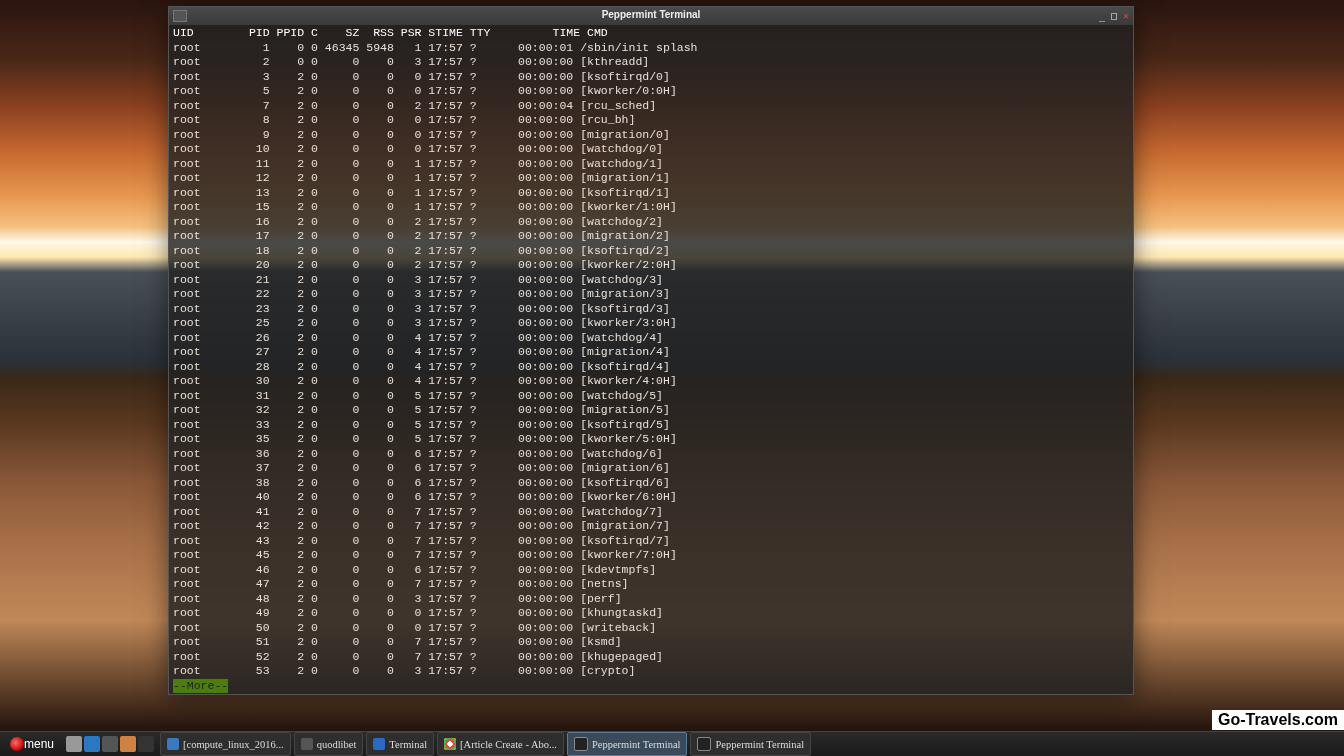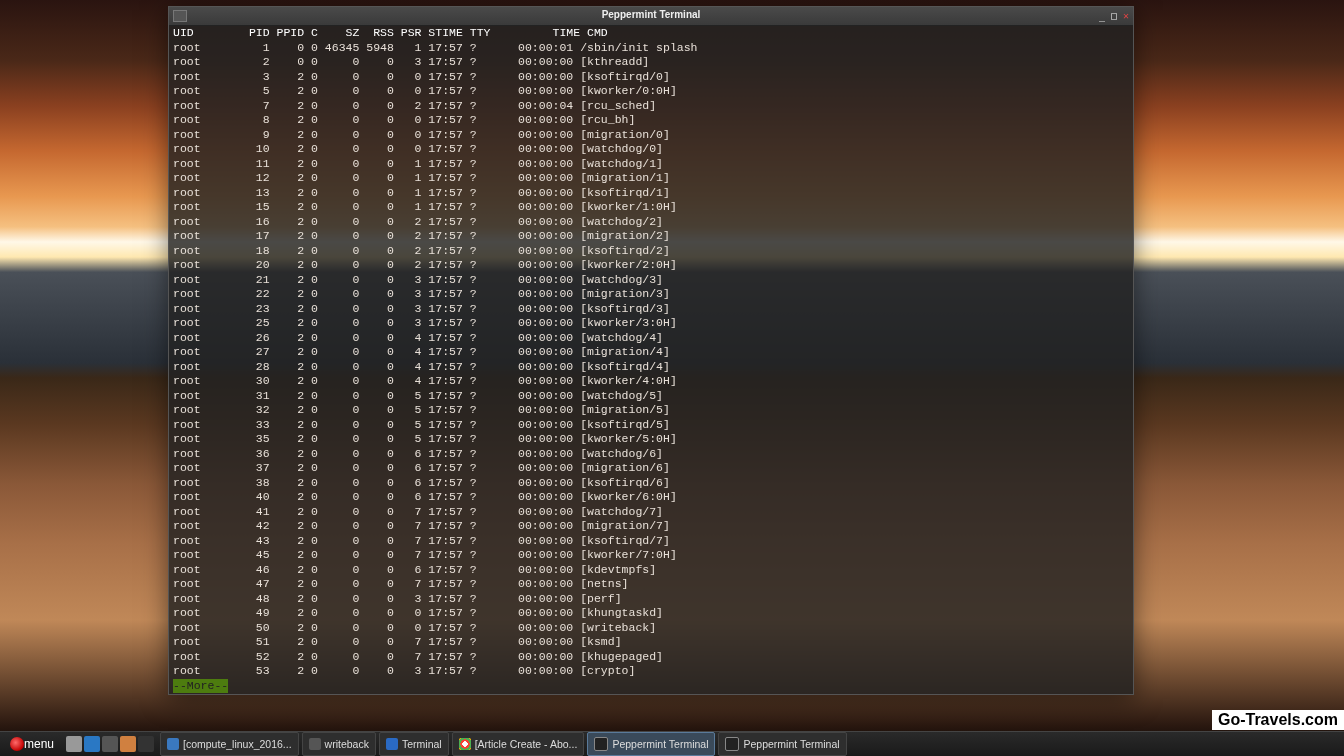--- a/index.html
+++ b/index.html
@@ -136,28 +136,28 @@
     <span class="pepper"></span>
     <span>menu</span>
   </div>
   <div class="launcher">
     <span class="l1"></span>
     <span class="l2"></span>
     <span class="l3"></span>
     <span class="l4"></span>
     <span class="l5"></span>
   </div>
-  <div id="tasks" style="display:flex; gap:3px;">
+  <div id="tasks" style="display:flex; gap:3px;font-family:Liberation Serif, serif;">
       <div class="task">
         <span class="ticon file"></span>
         <span>[compute_linux_2016...</span>
       </div>
       <div class="task">
         <span class="ticon music"></span>
-        <span>writeback</span>
+        <span>quodlibet</span>
       </div>
       <div class="task">
         <span class="ticon dl"></span>
         <span>Terminal</span>
       </div>
       <div class="task">
         <span class="ticon chr"></span>
         <span>[Article Create - Abo...</span>
       </div>
       <div class="task active">

